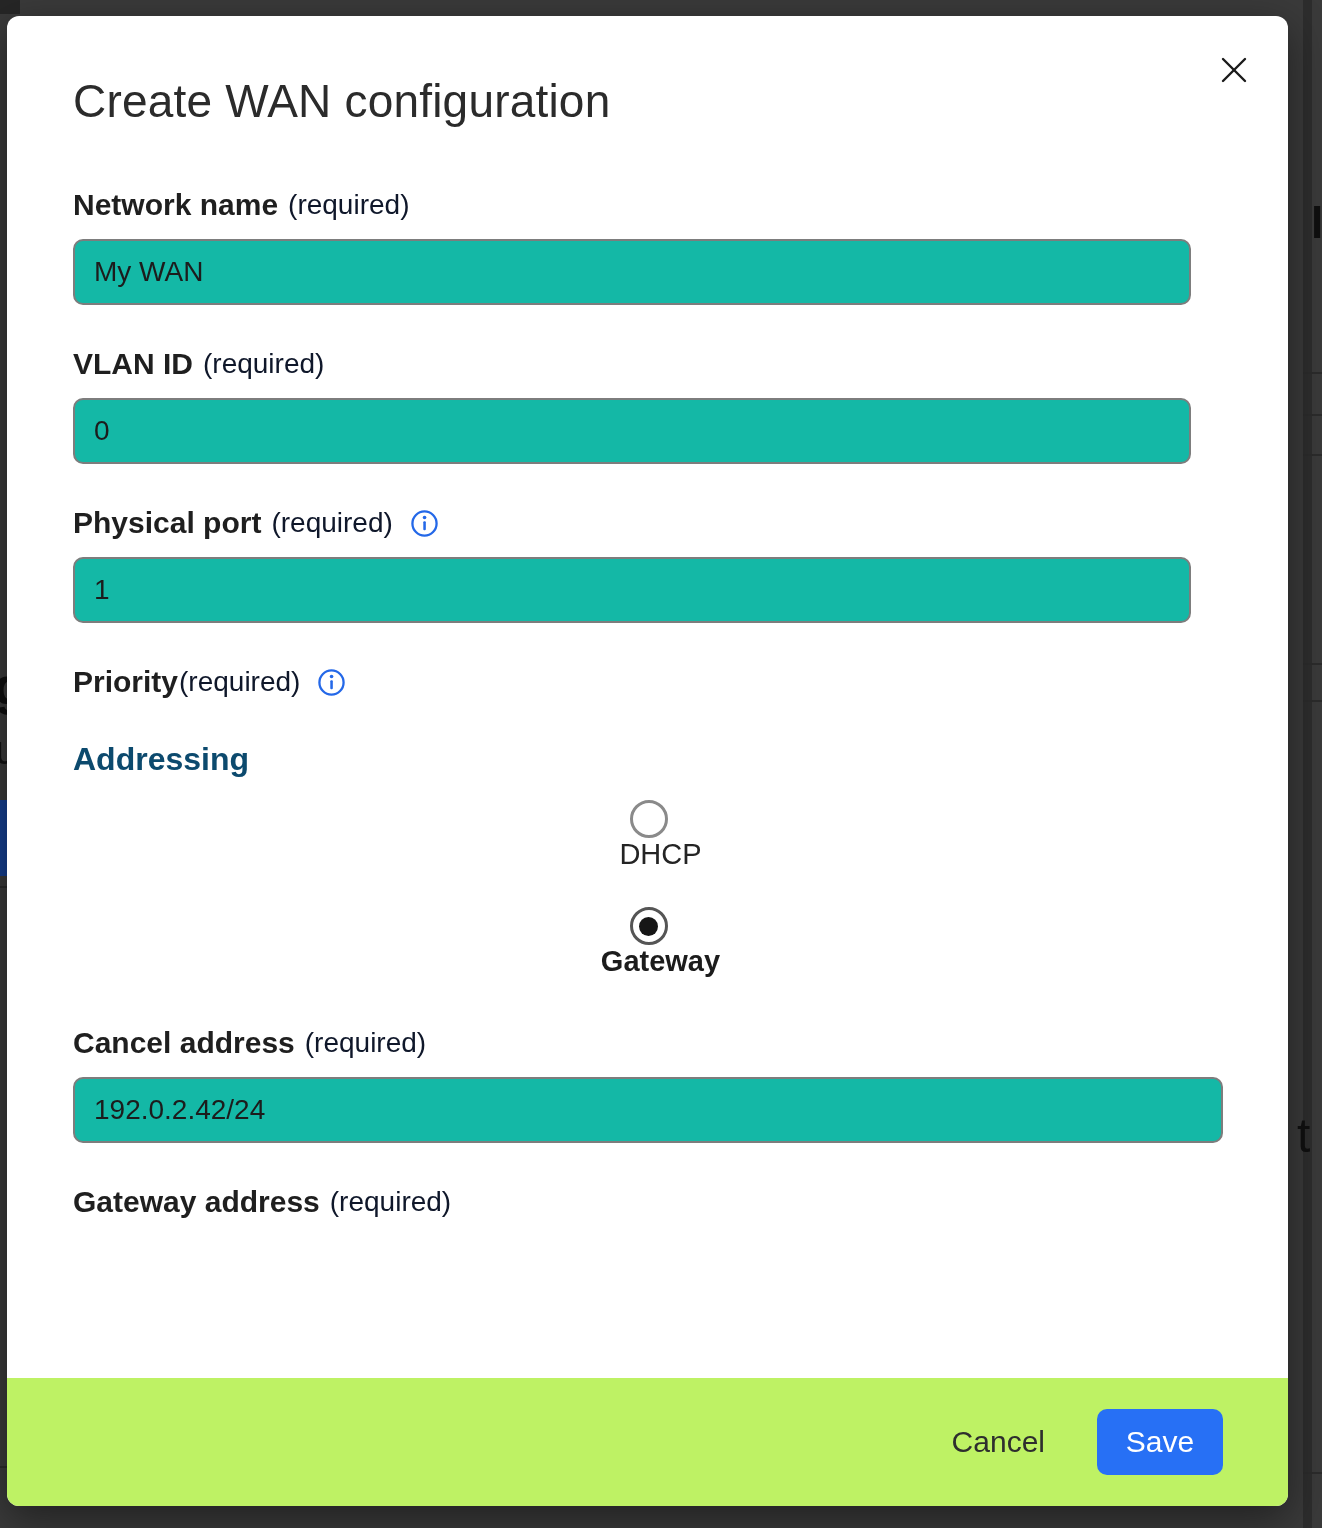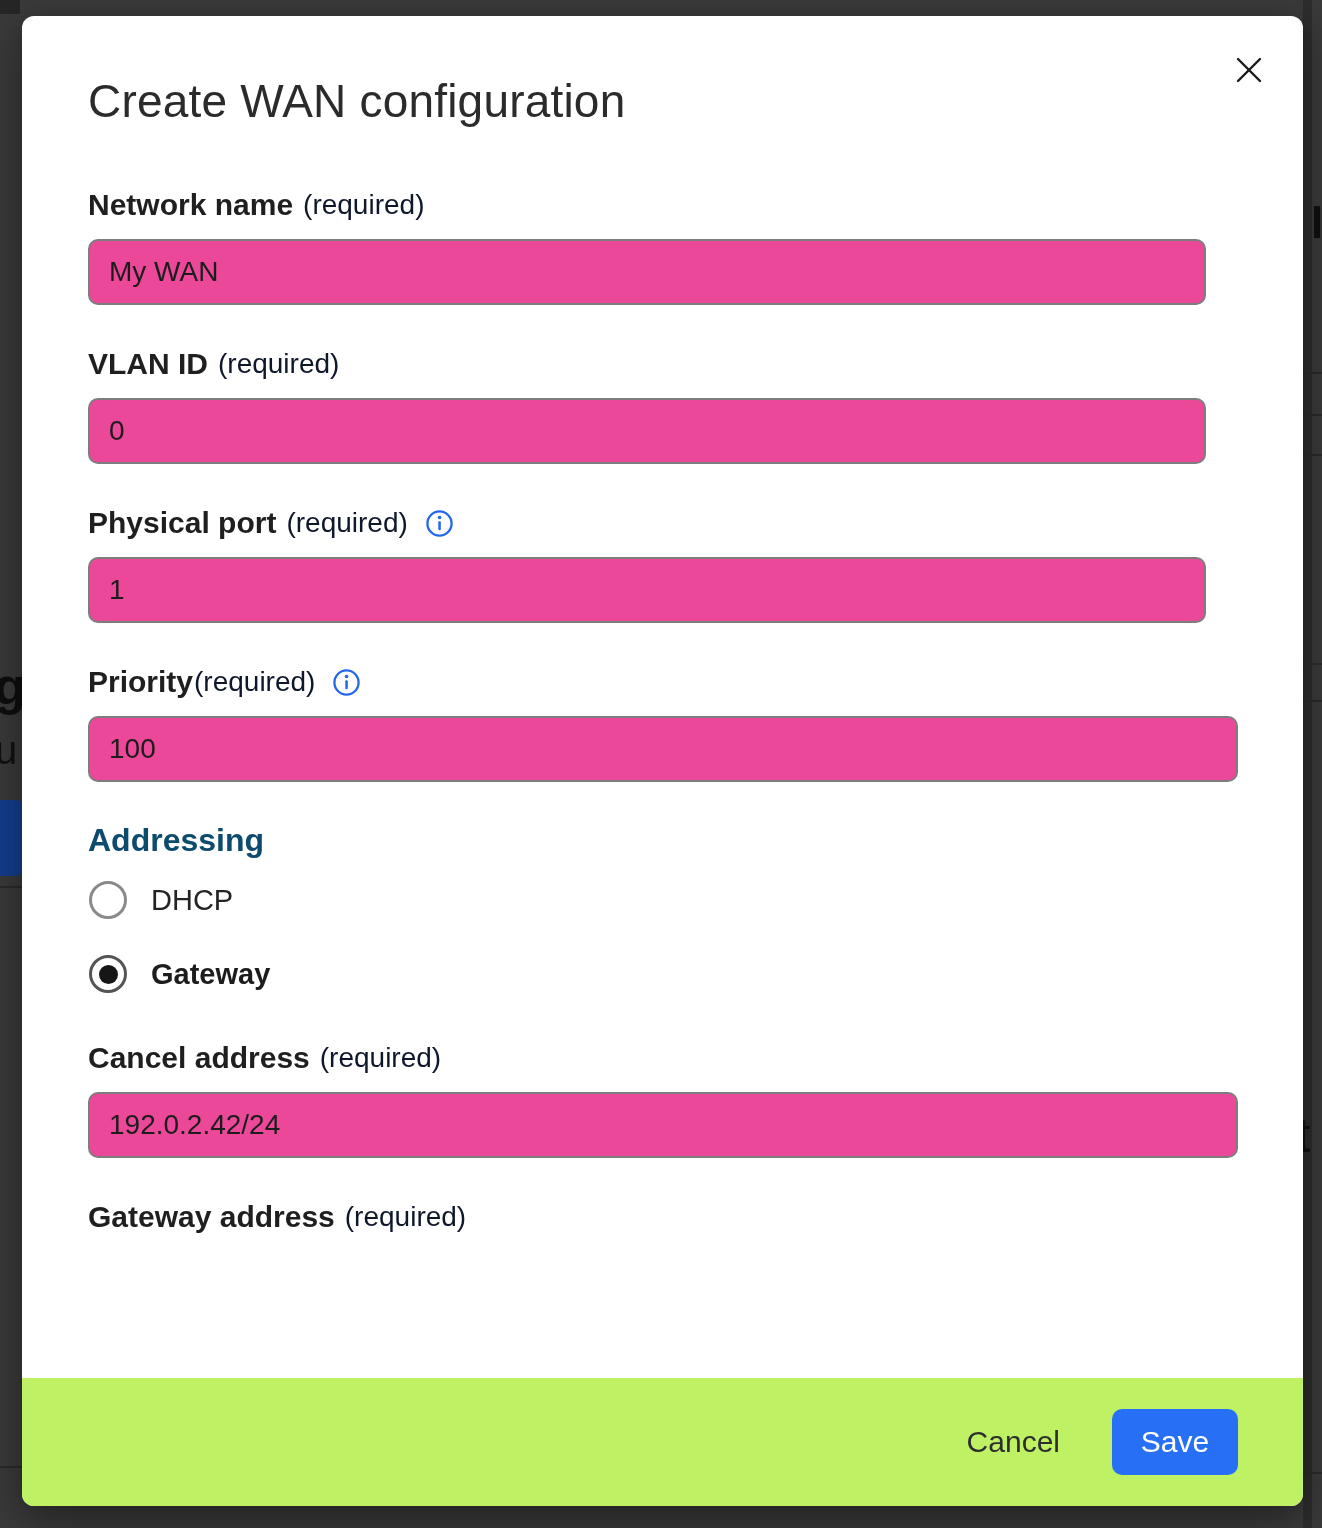--- a/index.html
+++ b/index.html
@@ -8,21 +8,21 @@
     background:#3a3a3a;
     font-family:"Liberation Sans", sans-serif;
     -webkit-font-smoothing:antialiased;
   }
   
   .bg-frag{position:absolute;color:#121212;font-weight:700;}
   .bg-line{position:absolute;background:#2b2b2b;height:2px;}
   .bg-rect{position:absolute;}
   
   .modal{
-    position:absolute;left:22px;top:16px;width:1281px;height:1490px;
+    position:absolute;left:7px;top:16px;width:1281px;height:1490px;
     background:#ffffff;border-radius:12px;overflow:hidden;
     display:flex;flex-direction:column;
     box-shadow:0 12px 40px rgba(0,0,0,.45);
   }
   .modal-body{flex:1;padding:44px 65px 0 66px;position:relative;}
   .modal-title{
     font-size:46px;font-weight:400;color:#2b2b2b;margin:14px 0 58px 0;
     letter-spacing:.2px;
   }
   .close-btn{
@@ -35,32 +35,32 @@
   .field-label{
     font-size:30px;font-weight:700;color:#1f1f1f;margin-bottom:15px;
     display:flex;align-items:center;line-height:38px;
   }
   .req{font-weight:400;font-size:28px;color:#0f172a;margin-left:10px;}
   .req.tight{margin-left:1px;}
   .info-icon{margin-left:17px;display:inline-flex;align-items:center;}
   .text-input{
     box-sizing:border-box;height:66px;border:2px solid #7d7d7d;border-radius:10px;
     display:flex;align-items:center;padding:0 19px;font-size:28px;color:#1c1c1c;
-    background:#ec4899;
+    background:#14b8a6;
   }
   .text-input.narrow{width:1118px;}
   .text-input.wide{width:100%;}
   .text-input.focused{
     border:2px solid #2b6ff0;
     box-shadow:0 0 0 2px #ffffff, 0 0 0 6px #2b6ff0;
   }
   .caret{display:inline-block;width:3px;height:34px;background:#1c1c1c;margin-left:2px;}
   
   .section-heading{font-size:32px;font-weight:700;color:#0c4a6e;margin:4px 0 22px 0;}
-  .radio-row{display:flex;align-items:center;margin:0 0 36px 1px;cursor:pointer;}
+  .radio-row{display:flex;align-items:center;margin:0 0 36px 1px;cursor:pointer;flex-direction:column;}
   .radio-row.last{margin-bottom:46px;}
   .radio-outer{
     box-sizing:border-box;width:38px;height:38px;border-radius:50%;
     border:3px solid #8a8a8a;display:flex;align-items:center;justify-content:center;
     flex:none;background:#fff;
   }
   .radio-outer.selected{border-color:#555555;}
   .radio-dot{width:19px;height:19px;border-radius:50%;background:#161616;}
   .radio-label{font-size:29px;color:#242424;margin-left:24px;}
   .radio-label.bold{font-weight:700;color:#1c1c1c;}
@@ -153,23 +153,20 @@
         <span>Priority</span>
         <span class="req tight">(required)</span>
         <span class="info-icon">
           <svg width="29" height="29" viewBox="0 0 24 24">
             <circle cx="12" cy="12" r="10" fill="none" stroke="#2468e8" stroke-width="1.9"></circle>
             <rect x="11" y="10.2" width="2.1" height="7.4" rx="0.8" fill="#2468e8"></rect>
             <circle cx="12.05" cy="7" r="1.5" fill="#2468e8"></circle>
           </svg>
         </span>
       </div>
-      <div class="text-input wide">
-        <span>100</span>
-      </div>
     </div>
 
     <div class="section-heading">Addressing</div>
 
     <div class="radio-row">
       <span class="radio-outer"></span>
       <span class="radio-label">DHCP</span>
     </div>
 
     <div class="radio-row last">

